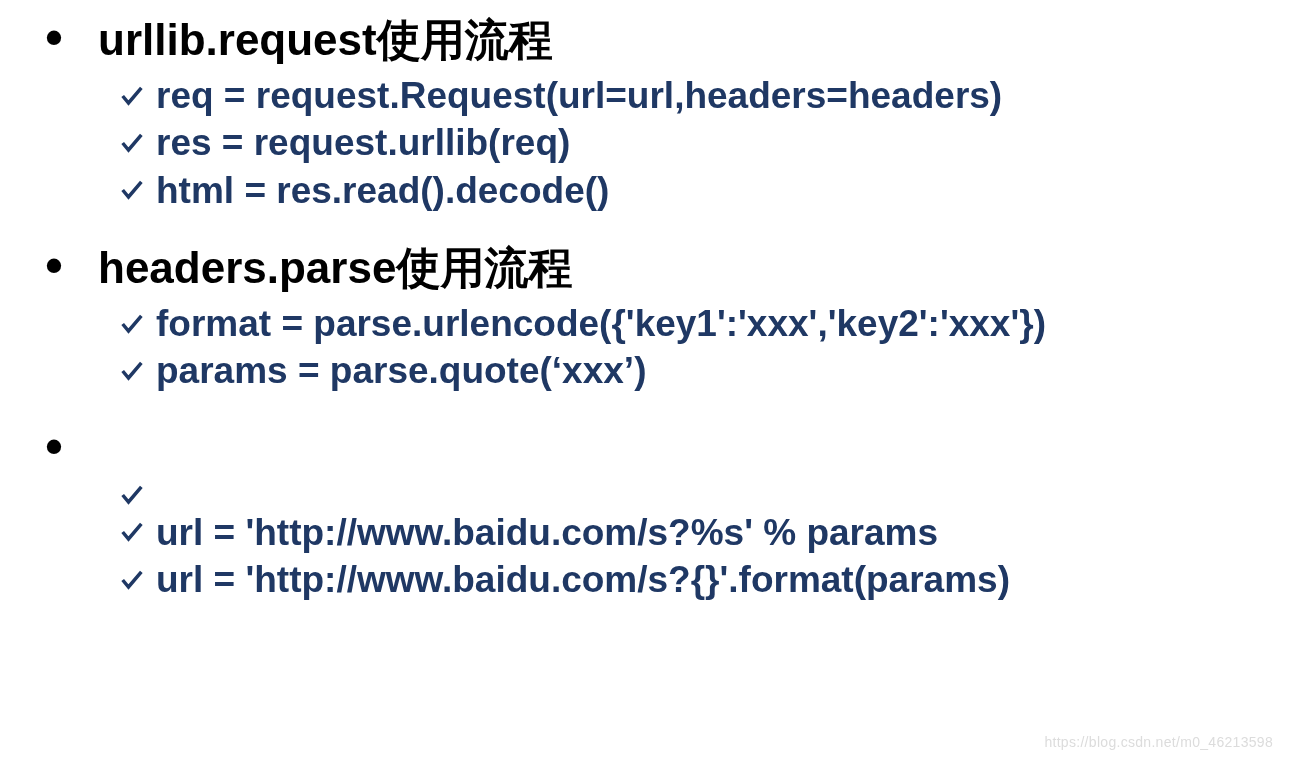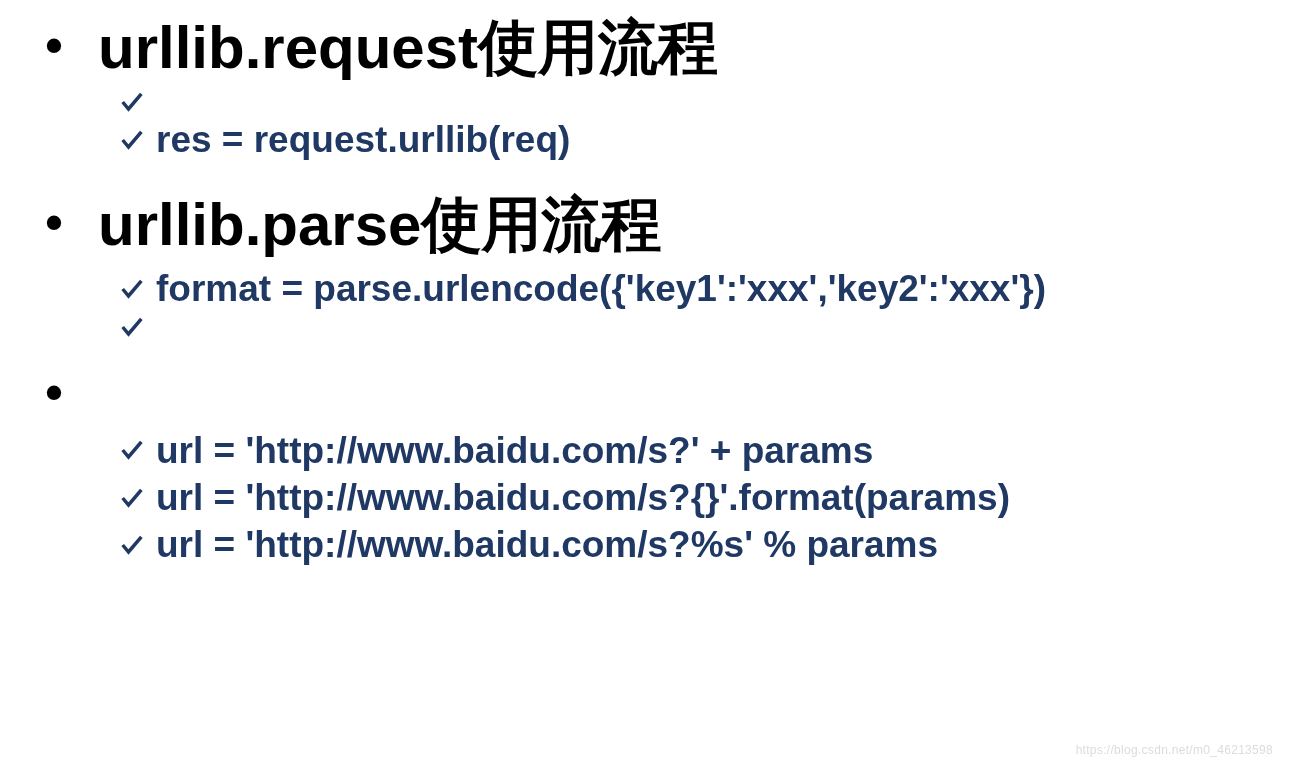--- a/index.html
+++ b/index.html
@@ -30,21 +30,21 @@
     font-size: 50px;
     line-height: 1;
     width: 88px;
     text-align: center;
     flex-shrink: 0;
     font-weight: 900;
     padding-bottom: 6px;
   }
   .heading-text {
     color: #000000;
-    font-size: 60px;
+    font-size: 44px;
     font-weight: 700;
     line-height: 1.2;
     letter-spacing: 0px;
   }
   .sub-row {
     display: flex;
     align-items: center;
     padding-left: 108px;
   }
   .check-icon {
@@ -63,22 +63,22 @@
   .sub-text {
     color: #1f3864;
     font-size: 37px;
     font-weight: 600;
     line-height: 1.28;
     letter-spacing: 0px;
   }
   .watermark {
     position: absolute;
     right: 16px;
-    bottom: 8px;
-    font-size: 12px;
+    bottom: 15px;
+    font-size: 14px;
     color: #dcdcdc;
     font-family: Arial, sans-serif;
     font-weight: 400;
     letter-spacing: 0.3px;
   }
 </style>
 </head>
 <body>
 
 <div class="slide">
@@ -87,77 +87,86 @@
     <div class="heading-row">
       <span class="bullet-disc">•</span>
       <span class="heading-text">urllib.request使用流程</span>
     </div>
     <div class="sub-row">
       <span class="check-icon">
         <svg viewBox="0 0 24 24">
             <path d="M4 12 L9 18 L20 5" fill="none" stroke="#1f3864" stroke-width="3" stroke-linecap="butt" stroke-linejoin="miter"></path>
           </svg>
       </span>
+      <span class="sub-text">req = request.Request(url=url,headers=headers)</span>
     </div>
     <div class="sub-row">
       <span class="check-icon">
         <svg viewBox="0 0 24 24">
             <path d="M4 12 L9 18 L20 5" fill="none" stroke="#1f3864" stroke-width="3" stroke-linecap="butt" stroke-linejoin="miter"></path>
           </svg>
       </span>
       <span class="sub-text">res = request.urllib(req)</span>
     </div>
+    <div class="sub-row">
+      <span class="check-icon">
+        <svg viewBox="0 0 24 24">
+            <path d="M4 12 L9 18 L20 5" fill="none" stroke="#1f3864" stroke-width="3" stroke-linecap="butt" stroke-linejoin="miter"></path>
+          </svg>
+      </span>
+      <span class="sub-text">html = res.read().decode()</span>
+    </div>
   </div>
 
   <div class="section">
     <div class="heading-row">
       <span class="bullet-disc">•</span>
-      <span class="heading-text">urllib.parse使用流程</span>
+      <span class="heading-text">headers.parse使用流程</span>
     </div>
     <div class="sub-row">
       <span class="check-icon">
         <svg viewBox="0 0 24 24">
             <path d="M4 12 L9 18 L20 5" fill="none" stroke="#1f3864" stroke-width="3" stroke-linecap="butt" stroke-linejoin="miter"></path>
           </svg>
       </span>
       <span class="sub-text">format = parse.urlencode({'key1':'xxx','key2':'xxx'})</span>
     </div>
     <div class="sub-row">
       <span class="check-icon">
         <svg viewBox="0 0 24 24">
             <path d="M4 12 L9 18 L20 5" fill="none" stroke="#1f3864" stroke-width="3" stroke-linecap="butt" stroke-linejoin="miter"></path>
           </svg>
       </span>
+      <span class="sub-text">params = parse.quote(‘xxx’)</span>
     </div>
   </div>
 
   <div class="section">
     <div class="heading-row">
       <span class="bullet-disc">•</span>
     </div>
     <div class="sub-row">
       <span class="check-icon">
         <svg viewBox="0 0 24 24">
             <path d="M4 12 L9 18 L20 5" fill="none" stroke="#1f3864" stroke-width="3" stroke-linecap="butt" stroke-linejoin="miter"></path>
           </svg>
       </span>
-      <span class="sub-text">url = 'http://www.baidu.com/s?' + params</span>
+    </div>
+    <div class="sub-row">
+      <span class="check-icon">
+        <svg viewBox="0 0 24 24">
+            <path d="M4 12 L9 18 L20 5" fill="none" stroke="#1f3864" stroke-width="3" stroke-linecap="butt" stroke-linejoin="miter"></path>
+          </svg>
+      </span>
+      <span class="sub-text">url = 'http://www.baidu.com/s?%s' % params</span>
     </div>
     <div class="sub-row">
       <span class="check-icon">
         <svg viewBox="0 0 24 24">
             <path d="M4 12 L9 18 L20 5" fill="none" stroke="#1f3864" stroke-width="3" stroke-linecap="butt" stroke-linejoin="miter"></path>
           </svg>
       </span>
       <span class="sub-text">url = 'http://www.baidu.com/s?{}'.format(params)</span>
     </div>
-    <div class="sub-row">
-      <span class="check-icon">
-        <svg viewBox="0 0 24 24">
-            <path d="M4 12 L9 18 L20 5" fill="none" stroke="#1f3864" stroke-width="3" stroke-linecap="butt" stroke-linejoin="miter"></path>
-          </svg>
-      </span>
-      <span class="sub-text">url = 'http://www.baidu.com/s?%s' % params</span>
-    </div>
   </div>
 
   <div class="watermark">https://blog.csdn.net/m0_46213598</div>
 </div>
 
 </body></html>

